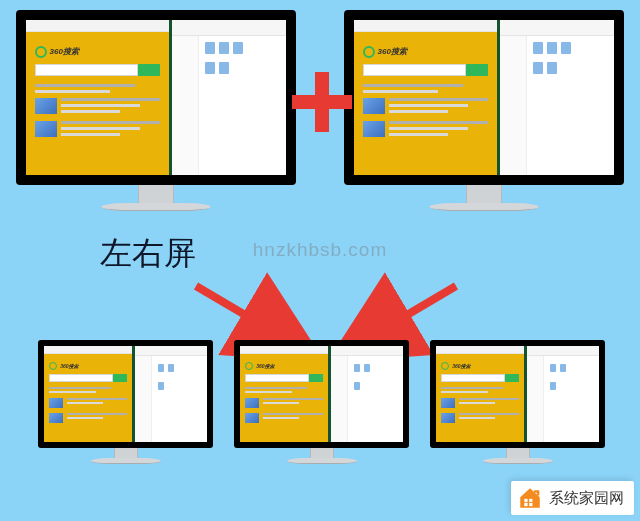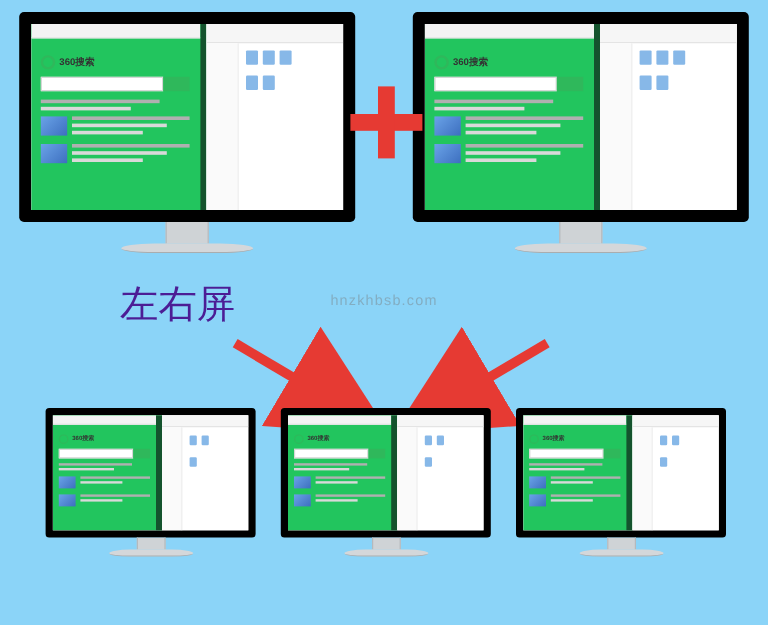--- a/index.html
+++ b/index.html
@@ -52,21 +52,21 @@
   }
   .monitor.small .stand-base { width: 70px; height: 6px; }
 
   
   .split {
     display: flex; width: 100%; height: 100%;
   }
   .pane {
     position: relative; overflow: hidden;
   }
-  .pane.left { flex: 0 0 56%; border-right: 5px solid #14532d; background:#22c55e; }
+  .pane.left { flex: 0 0 56%; border-right: 3px solid #14532d; background:#eab308;font-style:italic; }
   .pane.right { flex: 1; background:#fff; }
 
   
   .chrome-top { height: 8%; background: #f3f3f3; border-bottom: 1px solid #e4e4e4; }
   .monitor.small .chrome-top { height: 8%; }
 
   .content-area { position: relative; padding: 6% 6% 4% 6%; }
 
   .logo-row {
     display: flex; align-items: center; gap: 3px; margin-bottom: 5%;
@@ -122,33 +122,33 @@
   }
   .fm-icon {
     width:10px; height:12px; background:#87b8e8; display:inline-block; margin:2px;
     border-radius:1px;
   }
   .monitor.small .fm-icon { width:6px; height:8px; }
   .plus-wrap { position:absolute; left:292px; top:72px; width:60px; height:60px; }
 
   
   .label {
-    position:absolute; color:#4c1d95; font-size:32px; font-weight:400;
+    position:absolute; color:#0f172a; font-size:32px; font-weight:400;
   }
 
   
   .arrow {
     position:absolute;
   }
   .arrow svg { overflow:visible; }
 
   
   .wm-center {
     position:absolute; color:rgba(120,120,120,0.42);
-    font-size:12px; letter-spacing:1px;
+    font-size:19px; letter-spacing:1px;
     left:50%; top:48%; transform:translate(-50%,-50%);
     white-space:nowrap; pointer-events:none;
   }
   .wm-box {
     position:absolute; right:6px; bottom:6px;
     display:flex; align-items:center; background:#fff;
     padding:4px 10px 4px 6px; border-radius:2px;
     box-shadow: -2px -2px 6px rgba(0,0,0,.12);
     gap:6px;
   }
@@ -435,14 +435,27 @@
             </div>
       </div>
     </div>
       </div>
     <div class="stand-neck"></div>
       <div class="stand-base"></div>
   </div>
 
   <div class="wm-center">hnzkhbsb.com</div>
 
+  <div class="wm-box">
+    <span class="wm-house">
+      <svg viewBox="0 0 32 32" width="26" height="26">
+        <path d="M4 15 L16 4 L28 15 L28 28 L4 28 Z" fill="#f58a1f"></path>
+        <rect x="9" y="17" width="4" height="4" fill="#fff"></rect>
+        <rect x="15" y="17" width="4" height="4" fill="#fff"></rect>
+        <rect x="9" y="22" width="4" height="4" fill="#fff"></rect>
+        <rect x="15" y="22" width="4" height="4" fill="#fff"></rect>
+        <path d="M21 8 L26 8 L26 13" fill="none" stroke="#f58a1f" stroke-width="3"></path>
+      </svg>
+    </span>
+    <span class="wm-text">系统家园网</span>
+  </div>
 
 </div>
 
 </body></html>

